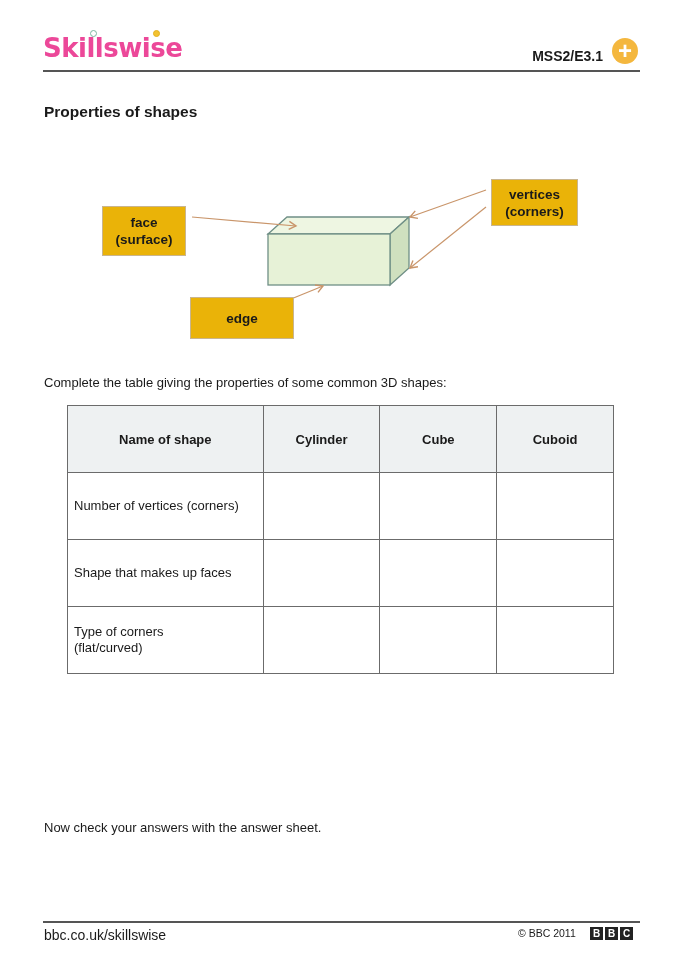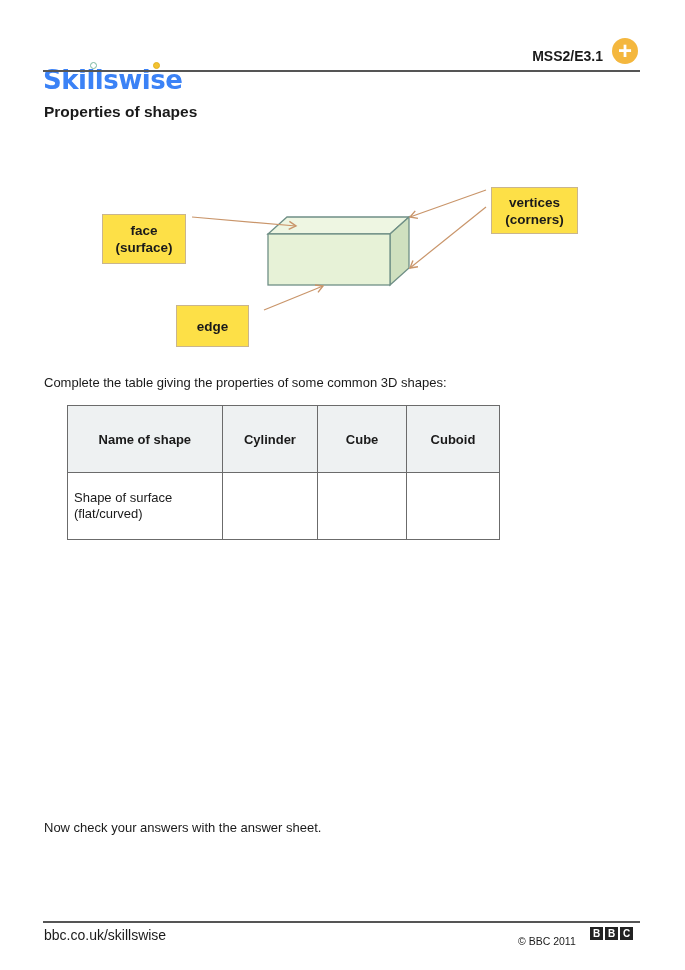--- a/index.html
+++ b/index.html
@@ -1,54 +1,54 @@
 <!DOCTYPE html>
 <html><head>
 <meta charset="utf-8">
 <style>
   html, body { margin: 0; padding: 0; background: #ffffff; }
   body { width: 685px; height: 970px; position: relative; overflow: hidden;
          font-family: "Liberation Sans", sans-serif; color: #1a1a1a; }
 
   
   .logo { position: absolute; left: 43px; top: 33px; font-family: "DejaVu Sans", sans-serif;
-          font-weight: bold; font-size: 26px; color: #3b82f6; letter-spacing: -0.5px; margin-top: 32px; }
+          font-weight: bold; font-size: 26px; color: #ec4899; letter-spacing: -0.5px; }
   .logo-dot { position: absolute; width: 5px; height: 5px; border-radius: 50%; }
   .logo-dot.green { left: 47px; top: -3px; border: 1.5px solid #7ab8a0; background: #fff; }
   .logo-dot.yellow { left: 110px; top: -3px; background: #f3c230; border: 1.5px solid #e3b020; }
   .code { position: absolute; right: 82px; top: 48px; font-weight: bold; font-size: 14px; }
   .plus-badge { position: absolute; left: 612px; top: 38px; width: 26px; height: 26px; border-radius: 50%;
                 background: #f4b73e; color: #fff; font-size: 24px; line-height: 25px; text-align: center;
                 font-weight: bold; }
   .header-rule { position: absolute; left: 43px; top: 70px; width: 597px; height: 2px; background: #555; }
 
   .title { position: absolute; left: 44px; top: 103px; font-weight: bold; font-size: 15.5px; }
 
   
   .diagram { position: absolute; left: 0; top: 0; width: 685px; height: 360px; }
-  .label-box { position: absolute; background: #fde047; border: 1px solid #c9b58e; text-align: center;
+  .label-box { position: absolute; background: #eab308; border: 1px solid #c9b58e; text-align: center;
                font-weight: bold; font-size: 13.5px; line-height: 17px; display: flex; align-items: center;
-               justify-content: center; box-sizing: border-box; margin-top: 8px; }
+               justify-content: center; box-sizing: border-box; }
 
   .instruction { position: absolute; left: 44px; top: 375px; font-size: 13px; }
 
   
-  table.props { position: absolute; left: 67px; top: 405px; border-collapse: collapse; width: 433px; }
+  table.props { position: absolute; left: 67px; top: 405px; border-collapse: collapse; width: 547px; }
   table.props td, table.props th { border: 1.5px solid #6b6b6b; font-size: 13px; }
   table.props th { background: #eef1f2; height: 64px; font-weight: bold; text-align: center; }
   table.props td { height: 64px; }
   table.props td.rowlabel { padding-left: 6px; text-align: left; line-height: 16px; }
   col.c0 { width: 196px; } col.c1 { width: 117px; } col.c2 { width: 117px; } col.c3 { width: 117px; }
 
   .check { position: absolute; left: 44px; top: 820px; font-size: 13px; }
 
   
   .footer-rule { position: absolute; left: 43px; top: 921px; width: 597px; height: 2px; background: #555; }
   .footer-url { position: absolute; left: 44px; top: 927px; font-size: 14px; }
-  .copyright { position: absolute; left: 518px; top: 927px; font-size: 10.5px; margin-top: 8px; }
+  .copyright { position: absolute; left: 518px; top: 927px; font-size: 10.5px; }
   .bbc { position: absolute; left: 590px; top: 927px; display: flex; gap: 2px; }
   .bbc span { display: block; width: 13px; height: 13px; background: #222; color: #fff; font-size: 10px;
               font-weight: bold; text-align: center; line-height: 13px; }
 </style>
 </head>
 <body>
 
 <div class="logo">
   <span class="logo-dot green"></span>
   <span class="logo-dot yellow"></span>
@@ -77,21 +77,21 @@
     <line x1="486" y1="190" x2="410" y2="217" stroke="#c9956a" stroke-width="1.2" marker-end="url(#ah)"></line>
     <line x1="486" y1="207" x2="410" y2="268" stroke="#c9956a" stroke-width="1.2" marker-end="url(#ah)"></line>
   </svg>
 
   <div class="label-box" style="left:102px;top:206px;width:84px;height:50px;">
     <div>
       <div>face</div>
       <div>(surface)</div>
     </div>
   </div>
-  <div class="label-box" style="left:176px;top:297px;width:73px;height:42px;">
+  <div class="label-box" style="left:190px;top:297px;width:104px;height:42px;">
     <div>edge</div>
   </div>
   <div class="label-box" style="left:491px;top:179px;width:87px;height:47px;">
     <div>
       <div>vertices</div>
       <div>(corners)</div>
     </div>
   </div>
 </div>
 
@@ -105,22 +105,34 @@
       <col class="c3">
     </colgroup>
   <tbody>
       <tr>
     <th>Name of shape</th>
     <th>Cylinder</th>
     <th>Cube</th>
     <th>Cuboid</th>
   </tr>
   <tr>
+    <td class="rowlabel">Number of vertices (corners)</td>
+    <td></td>
+    <td></td>
+    <td></td>
+  </tr>
+  <tr>
+    <td class="rowlabel">Shape that makes up faces</td>
+    <td></td>
+    <td></td>
+    <td></td>
+  </tr>
+  <tr>
     <td class="rowlabel">
-      <div>Shape of surface</div>
+      <div>Type of corners</div>
       <div>(flat/curved)</div>
     </td>
     <td></td>
     <td></td>
     <td></td>
   </tr>
 </tbody>
   </table>
 
 <div class="check">Now check your answers with the answer sheet.</div>

